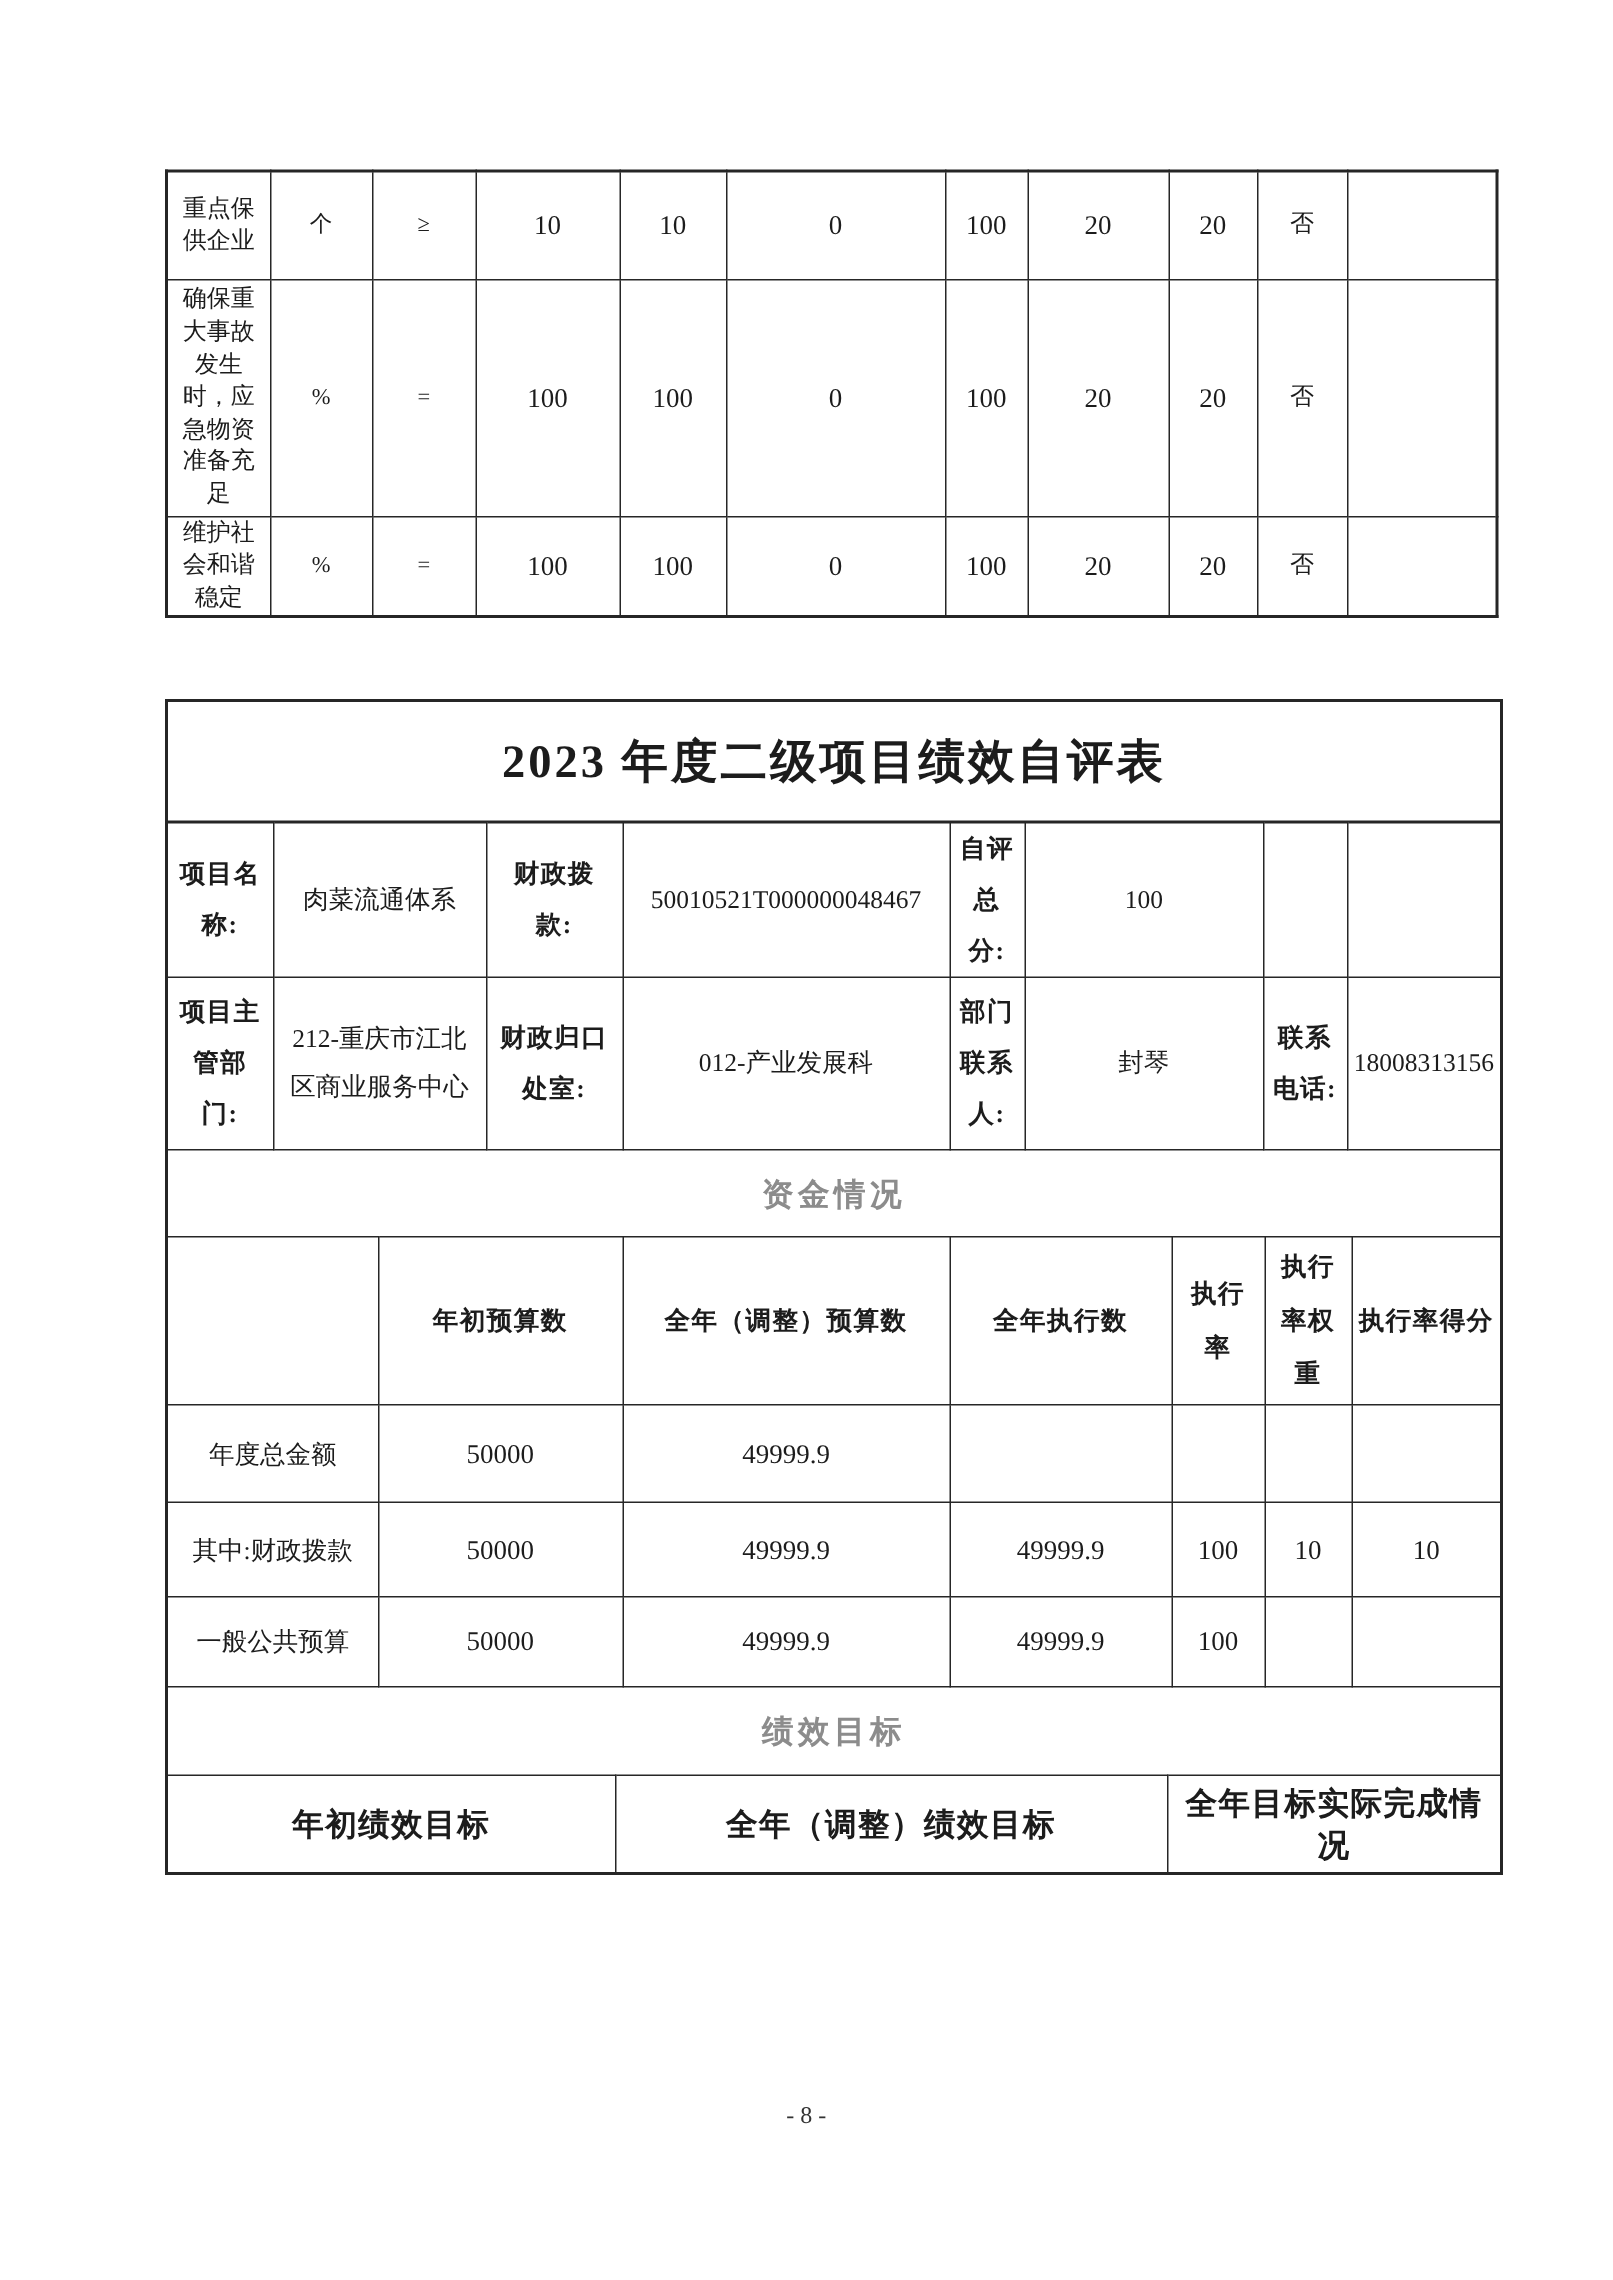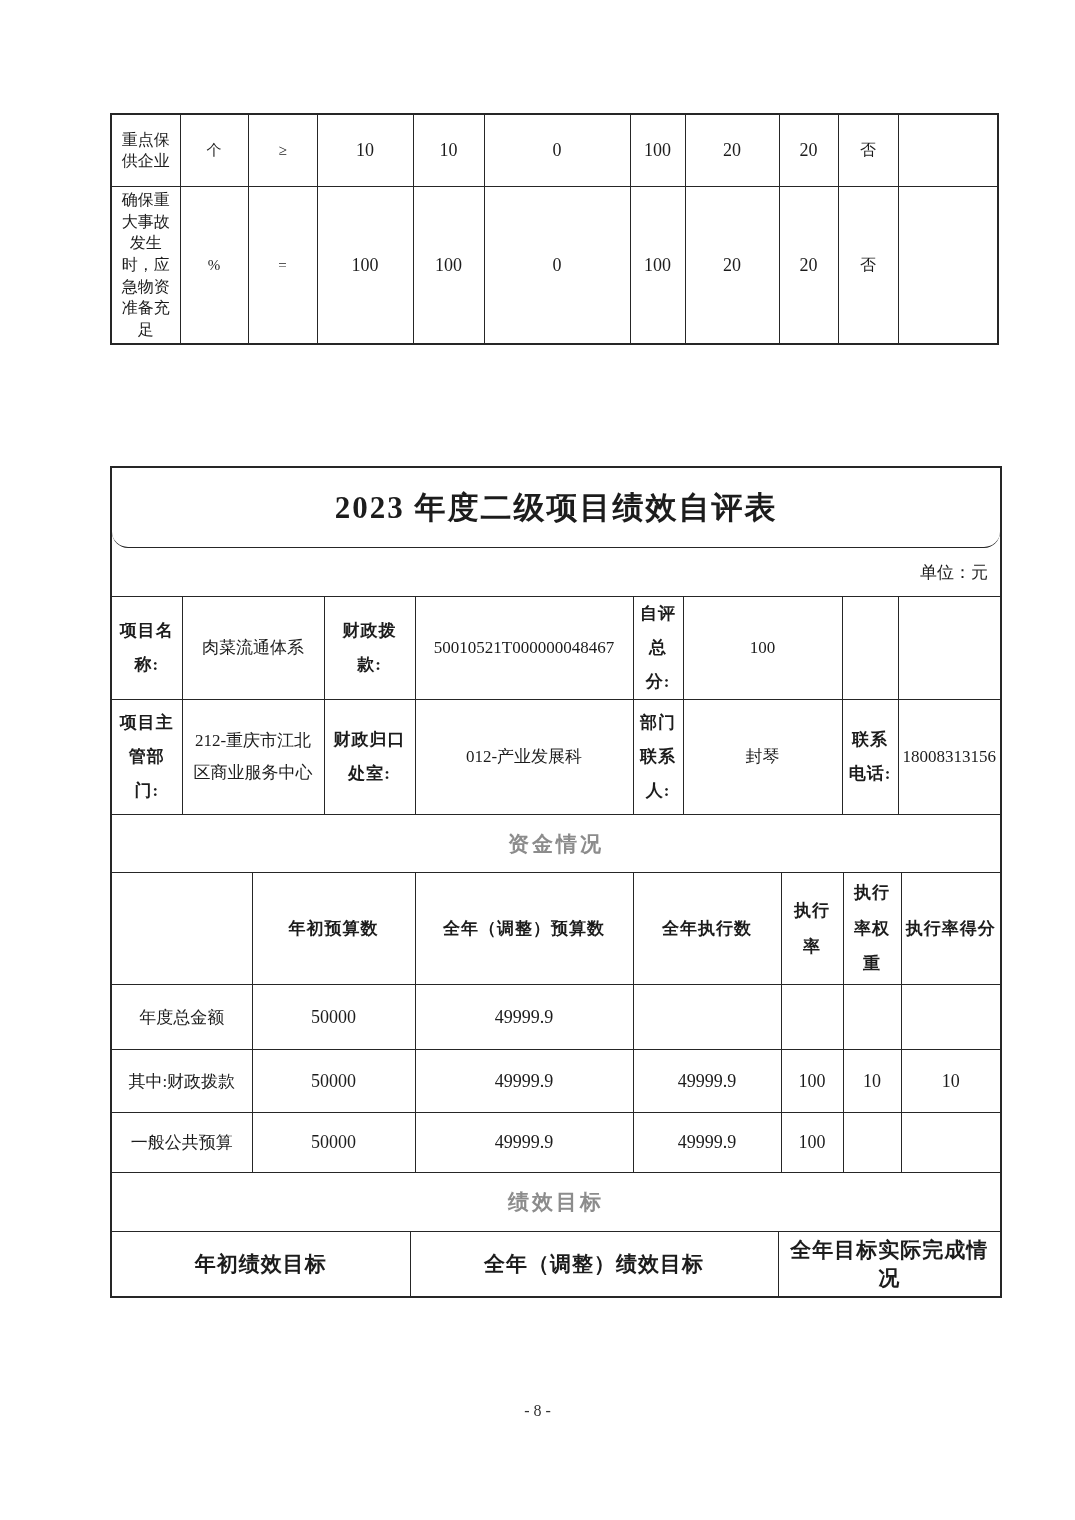--- a/index.html
+++ b/index.html
@@ -17,21 +17,21 @@
   .top-tbl td.c-ind { padding:0 3px; }
   .top-tbl td.num { font-size:18px; }
   .top-tbl td.sym { font-size:15px; }
   .top-tbl tr.r1 { height:72px; }
   .top-tbl tr.r2 { height:158px; }
   .top-tbl tr.r3 { height:67px; }
 
   
   .report { position:absolute; left:110px; top:466px; width:888px; border:2px solid #262626; }
   .title-row { height:79px; display:flex; align-items:center; justify-content:center;
-               border-bottom:1px solid #262626; font-size:31px; font-weight:bold; letter-spacing:2px;border-radius:16px; }
+               border-bottom:1px solid #262626; font-size:31px; font-weight:bold; letter-spacing:2px; }
   .unit-row { height:48px; display:flex; align-items:center; justify-content:flex-end;
               padding-right:12px; font-size:17px; }
   .sec { width:100%; }
   .sec td { border:1px solid #262626; }
   .sec td:first-child { border-left:0; }
   .sec td:last-child { border-right:0; }
   .sec tr:first-child td { border-top:0; }
   .info tr:first-child td { border-top:1px solid #262626; }
   .fund tr:first-child td { border-top:1px solid #262626; }
   .targets tr:first-child td { border-top:1px solid #262626; }
@@ -103,28 +103,40 @@
       <td class="sym">=</td>
       <td class="num">100</td>
       <td class="num">100</td>
       <td class="num">0</td>
       <td class="num">100</td>
       <td class="num">20</td>
       <td class="num">20</td>
       <td>否</td>
       <td></td>
     </tr>
+    <tr class="r3">
+      <td class="c-ind">维护社会和谐稳定</td>
+      <td class="sym">%</td>
+      <td class="sym">=</td>
+      <td class="num">100</td>
+      <td class="num">100</td>
+      <td class="num">0</td>
+      <td class="num">100</td>
+      <td class="num">20</td>
+      <td class="num">20</td>
+      <td>否</td>
+      <td></td>
+    </tr>
   </tbody>
     </table>
 
   <div class="report">
 
     <div class="title-row">2023 年度二级项目绩效自评表</div>
 
-    <div class="unit-row">单位：元</div>
 
     <table class="sec info">
       <colgroup>
         <col style="width:70px">
           <col style="width:142px">
           <col style="width:91px">
           <col style="width:218px">
         <col style="width:50px">
           <col style="width:159px">
           <col style="width:56px">

